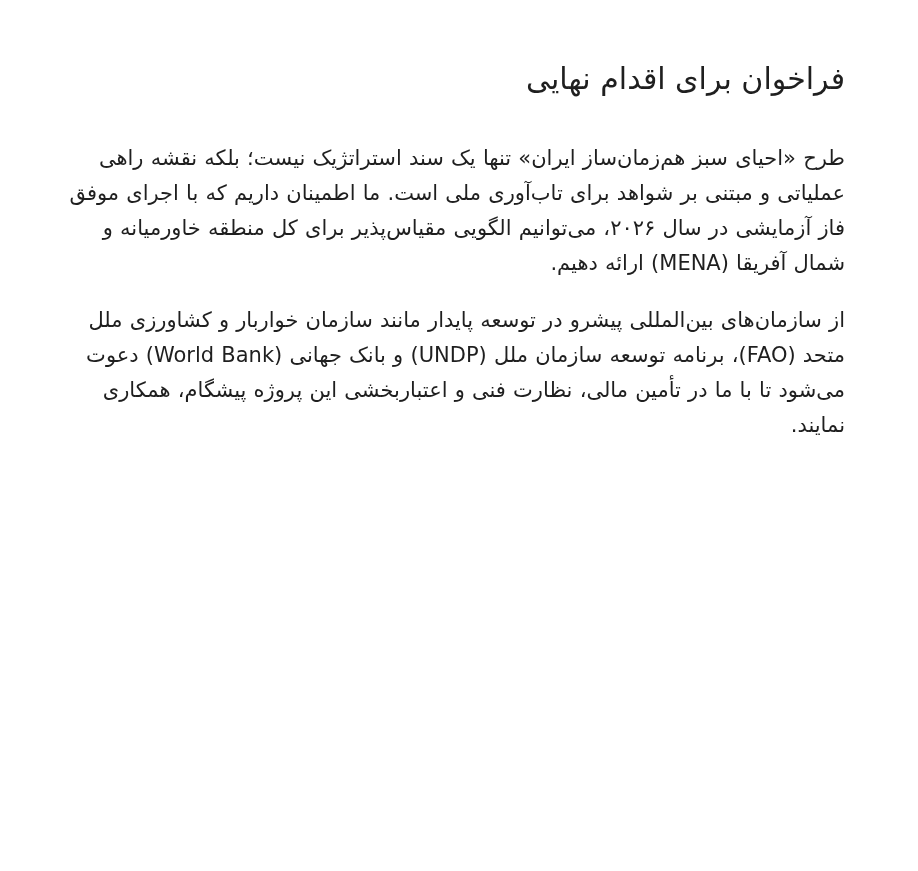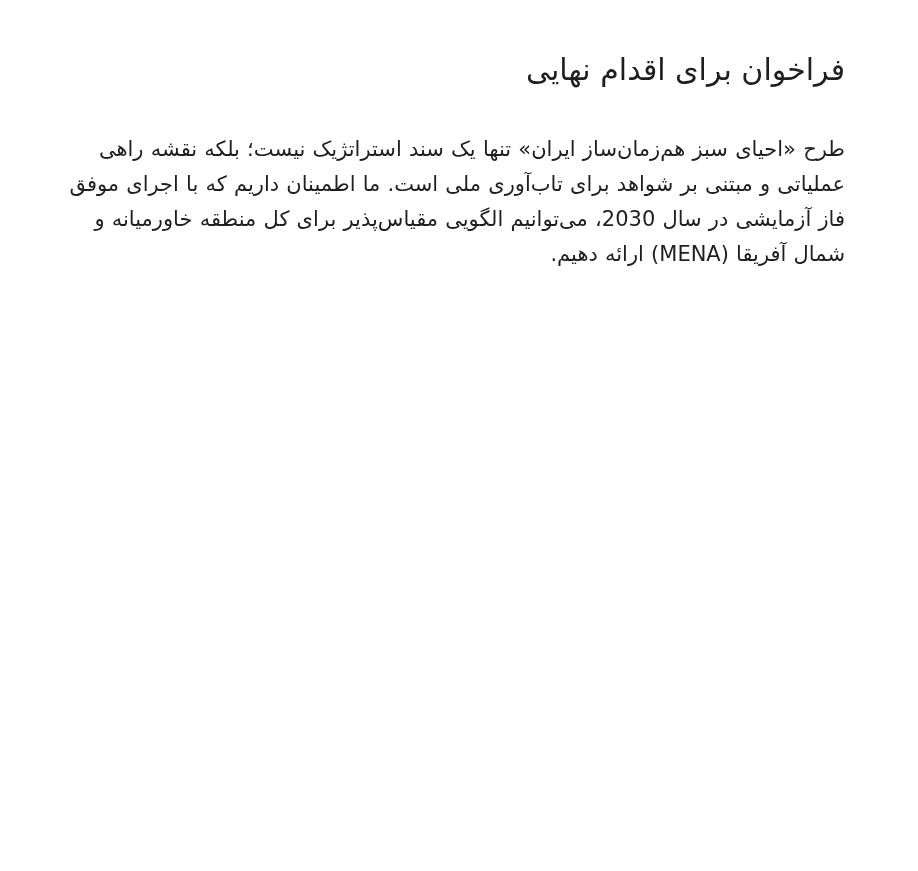--- a/index.html
+++ b/index.html
@@ -15,20 +15,21 @@
     color: #1f1f1f;
   }
   .page {
     direction: rtl;
     unicode-bidi: embed;
     box-sizing: border-box;
     width: 918px;
     height: 633px;
     padding: 50px 73px 0 48px;
     text-align: right;
+    margin-top: 9px;
   }
   .doc-heading {
     font-size: 30px;
     font-weight: 500;
     line-height: 40px;
     margin: 0 0 42px 0;
     color: #1f1f1f;
   }
   .doc-paragraph {
     font-size: 21px;
@@ -38,16 +39,17 @@
     color: #1f1f1f;
     word-spacing: 0.5px;
   }
 </style>
 </head>
 <body>
 
 <div class="page">
   <h1 class="doc-heading">فراخوان برای اقدام نهایی</h1>
 
-  <p class="doc-paragraph">طرح «احیای سبز هم‌زمان‌ساز ایران» تنها یک سند استراتژیک نیست؛ بلکه نقشه راهی عملیاتی و مبتنی بر شواهد برای تاب‌آوری ملی است. ما اطمینان داریم که با اجرای موفق فاز آزمایشی در سال 2030، می‌توانیم الگویی مقیاس‌پذیر برای کل منطقه خاورمیانه و شمال آفریقا (MENA) ارائه دهیم.</p>
+  <p class="doc-paragraph">طرح «احیای سبز هم‌زمان‌ساز ایران» تنها یک سند استراتژیک نیست؛ بلکه نقشه راهی عملیاتی و مبتنی بر شواهد برای تاب‌آوری ملی است. ما اطمینان داریم که با اجرای موفق فاز آزمایشی در سال ۲۰۲۶، می‌توانیم الگویی مقیاس‌پذیر برای کل منطقه خاورمیانه و شمال آفریقا (MENA) ارائه دهیم.</p>
 
+  <p class="doc-paragraph">از سازمان‌های بین‌المللی پیشرو در توسعه پایدار مانند سازمان خواربار و کشاورزی ملل متحد (FAO)، برنامه توسعه سازمان ملل (UNDP) و بانک جهانی (World Bank) دعوت می‌شود تا با ما در تأمین مالی، نظارت فنی و اعتباربخشی این پروژه پیشگام، همکاری نمایند.</p>
 
 </div>
 
 </body></html>

